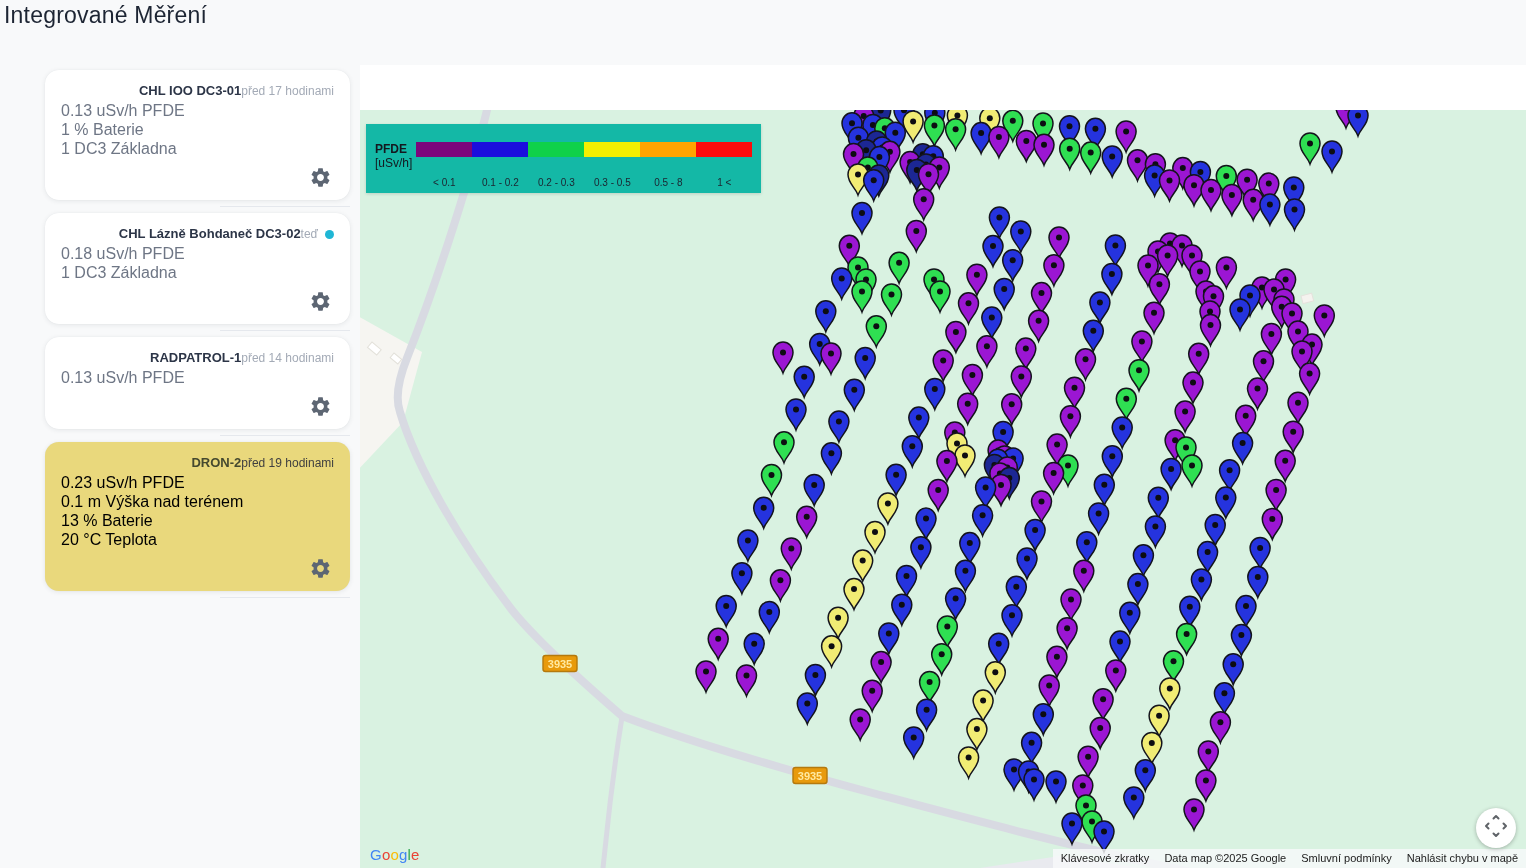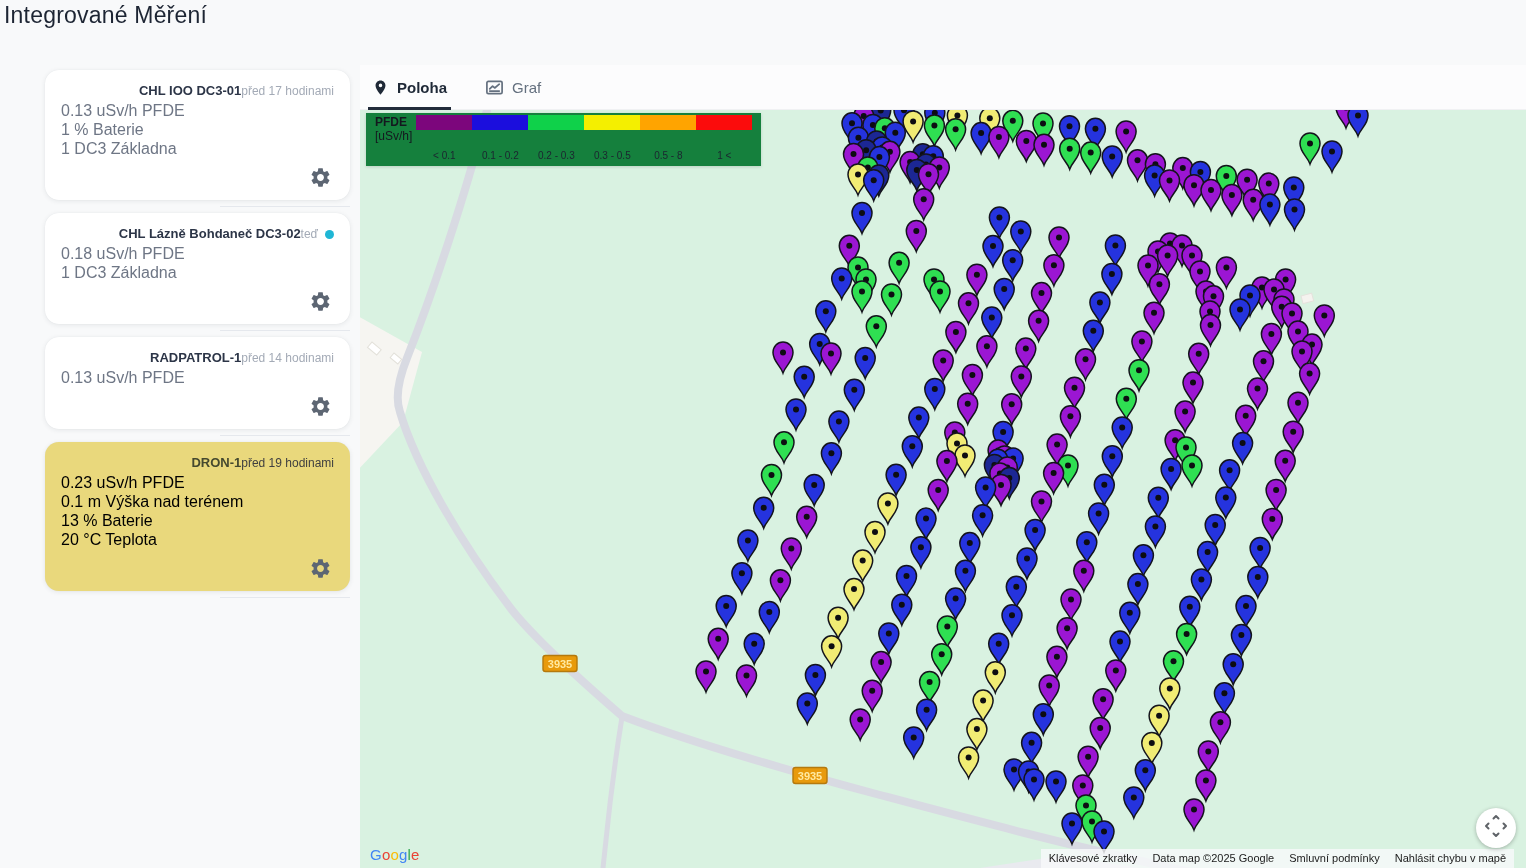--- a/index.html
+++ b/index.html
@@ -29,30 +29,30 @@
   .tabs{height:45px;display:flex;align-items:center;padding-left:12px;gap:38px;
         background:#fcfcfd;border-bottom:1px solid #f0f1f3;box-sizing:border-box;}
   .tab{display:flex;align-items:center;gap:8px;font-size:15px;color:#64707f;
        position:relative;height:100%;cursor:pointer;}
   .tab.active{color:#1f2937;font-weight:bold;}
   .tab.active::after{content:"";position:absolute;left:-4px;right:-4px;bottom:-1px;height:3px;background:#222b3a;}
   .tab svg{display:block;}
   
   .map{position:absolute;left:0;top:45px;right:0;bottom:0;background:#d9f2e1;overflow:hidden;}
   .maplayer{position:absolute;left:0;top:0;}
-  .legend{position:absolute;left:6px;top:3px;background:#15803d;display:flex;
-          padding:2px 9px 5px;box-shadow:0 1px 3px rgba(0,0,0,.14);}
+  .legend{position:absolute;left:6px;top:14px;background:#14b8a6;display:flex;
+          padding:18px 9px 5px;box-shadow:0 1px 3px rgba(0,0,0,.14);}
   .legend-key{font-size:12px;color:#14181f;margin-right:4px;line-height:14px;}
   .legend-key .k1{font-weight:bold;}
   .legend-cell{width:56px;text-align:center;}
   .legend-swatch{height:15px;width:56px;}
   .legend-label{font-size:10px;color:#1c2430;margin-top:20px;}
   .google-logo{position:absolute;left:10px;bottom:5px;font-size:15px;font-weight:normal;
           letter-spacing:.2px;cursor:pointer;}
-  .attribution{position:absolute;right:12px;bottom:0;background:rgba(248,249,250,.82);
+  .attribution{position:absolute;right:0;bottom:0;background:rgba(248,249,250,.82);
           font-size:11px;color:#1b1b1b;padding:3px 8px 4px;display:flex;gap:15px;white-space:nowrap;}
   .attribution span{cursor:pointer;}
   .pan-btn{position:absolute;right:10px;bottom:20px;width:40px;height:40px;border-radius:50%;
           background:#fff;box-shadow:0 1px 4px rgba(0,0,0,.28);display:flex;
           align-items:center;justify-content:center;cursor:pointer;}
 </style>
 </head>
 <body>
 
 <div class="header-title">Integrované Měření</div>
@@ -102,59 +102,39 @@
       <div class="card-line">0.13 uSv/h PFDE</div>
       <div class="card-gear">
         <svg viewBox="0 0 24 24">
           <path d="M19.14 12.94c.04-.3.06-.61.06-.94 0-.32-.02-.64-.07-.94l2.03-1.58c.18-.14.23-.41.12-.61l-1.92-3.32c-.12-.22-.37-.29-.59-.22l-2.39.96c-.5-.38-1.03-.7-1.62-.94l-.36-2.54c-.04-.24-.24-.41-.48-.41h-3.84c-.24 0-.43.17-.47.41l-.36 2.54c-.59.24-1.13.57-1.62.94l-2.39-.96c-.22-.08-.47 0-.59.22L2.74 8.87c-.12.21-.08.47.12.61l2.03 1.58c-.05.3-.09.63-.09.94s.02.64.07.94l-2.03 1.58c-.18.14-.23.41-.12.61l1.92 3.32c.12.22.37.29.59.22l2.39-.96c.5.38 1.03.7 1.62.94l.36 2.54c.05.24.24.41.48.41h3.84c.24 0 .44-.17.47-.41l.36-2.54c.59-.24 1.13-.56 1.62-.94l2.39.96c.22.08.47 0 .59-.22l1.92-3.32c.12-.22.07-.47-.12-.61l-2.01-1.58zM12 15.6c-1.98 0-3.6-1.62-3.6-3.6s1.62-3.6 3.6-3.6 3.6 1.62 3.6 3.6-1.62 3.6-3.6 3.6z"></path>
         </svg>
       </div>
     </div>
     <div class="divider"></div>
     <div class="card active">
       <div class="card-head">
-        <span class="card-title">DRON-1</span>
+        <span class="card-title">DRON-2</span>
         <span class="card-time">
           <span>před 19 hodinami</span>
         </span>
       </div>
       <div class="card-line">0.23 uSv/h PFDE</div>
       <div class="card-line">0.1 m Výška nad terénem</div>
       <div class="card-line">13 % Baterie</div>
       <div class="card-line">20 °C Teplota</div>
       <div class="card-gear">
         <svg viewBox="0 0 24 24">
           <path d="M19.14 12.94c.04-.3.06-.61.06-.94 0-.32-.02-.64-.07-.94l2.03-1.58c.18-.14.23-.41.12-.61l-1.92-3.32c-.12-.22-.37-.29-.59-.22l-2.39.96c-.5-.38-1.03-.7-1.62-.94l-.36-2.54c-.04-.24-.24-.41-.48-.41h-3.84c-.24 0-.43.17-.47.41l-.36 2.54c-.59.24-1.13.57-1.62.94l-2.39-.96c-.22-.08-.47 0-.59.22L2.74 8.87c-.12.21-.08.47.12.61l2.03 1.58c-.05.3-.09.63-.09.94s.02.64.07.94l-2.03 1.58c-.18.14-.23.41-.12.61l1.92 3.32c.12.22.37.29.59.22l2.39-.96c.5.38 1.03.7 1.62.94l.36 2.54c.05.24.24.41.48.41h3.84c.24 0 .44-.17.47-.41l.36-2.54c.59-.24 1.13-.56 1.62-.94l2.39.96c.22.08.47 0 .59-.22l1.92-3.32c.12-.22.07-.47-.12-.61l-2.01-1.58zM12 15.6c-1.98 0-3.6-1.62-3.6-3.6s1.62-3.6 3.6-3.6 3.6 1.62 3.6 3.6-1.62 3.6-3.6 3.6z"></path>
         </svg>
       </div>
     </div>
     <div class="divider"></div>
   </div>
 
 <div class="panel">
-  <div class="tabs">
-    <div class="tab active">
-      <span>
-        <svg width="17" height="17" viewBox="0 0 24 24">
-            <path fill="#1f2937" d="M12 2C8.1 2 5 5.1 5 9c0 5.2 7 13 7 13s7-7.8 7-13c0-3.9-3.1-7-7-7zm0 9.5A2.5 2.5 0 1 1 12 6.5a2.5 2.5 0 0 1 0 5z"></path>
-          </svg>
-      </span>
-      <span>Poloha</span>
-    </div>
-    <div class="tab">
-      <span>
-        <svg width="19" height="19" viewBox="0 0 20 20" fill="none" stroke="#64707f" stroke-width="1.8">
-          <rect x="2" y="3.5" width="16" height="13" rx="1.5"></rect>
-          <path d="M5 11.5 L8 8.5 L10.2 10.5 L15 6.5" stroke-linecap="round" stroke-linejoin="round"></path>
-          <path d="M5 13.8 H15" stroke-linecap="round"></path>
-        </svg>
-      </span>
-      <span>Graf</span>
-    </div>
-  </div>
 
   <div class="map">
     <svg class="maplayer" id="mapsvg" width="1166" height="758" viewBox="0 0 1166 758">
       <g>
         <path d="M-4,205 L62,242 L43,312 L-4,362 Z" fill="#f6f5f1"></path>
         <path d="M620,758 L700,746 L780,758 Z" fill="#e9eaef"></path>
         <g transform="translate(12,232) rotate(40)">
             <rect width="12" height="7" fill="#ffffff" stroke="#e3e1da"></rect>
           </g>
         <g transform="translate(34,243) rotate(40)">

